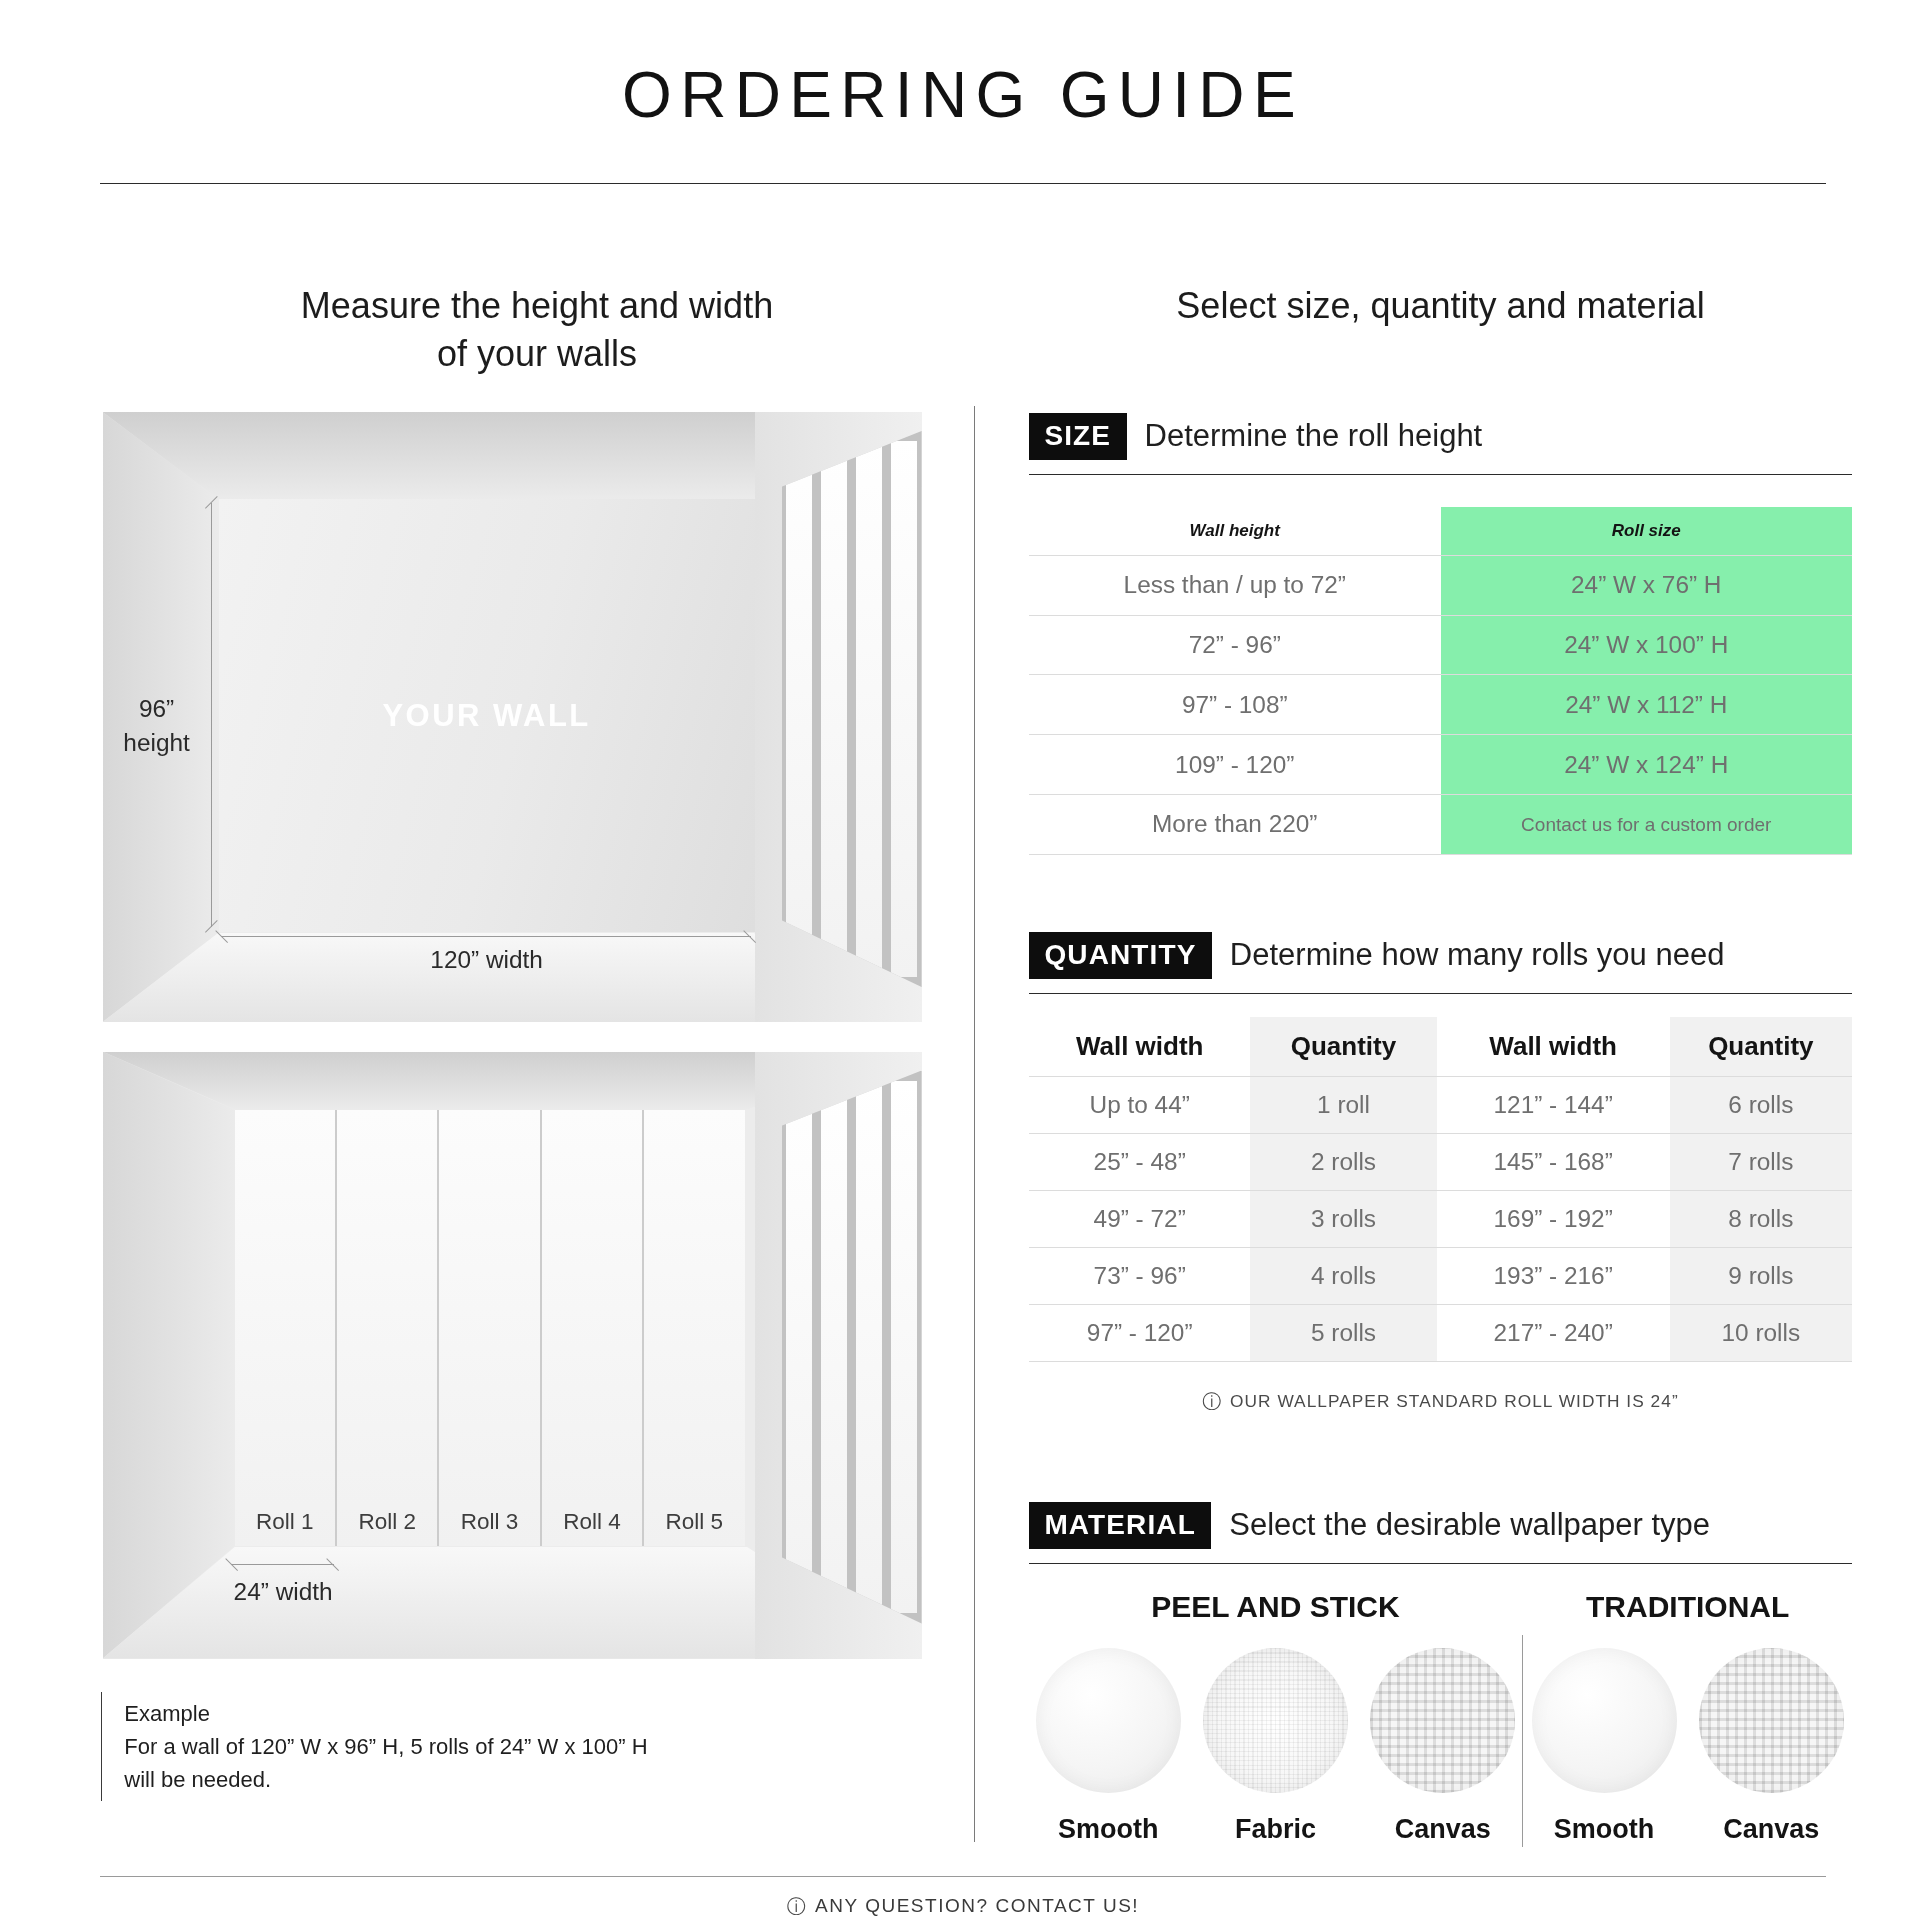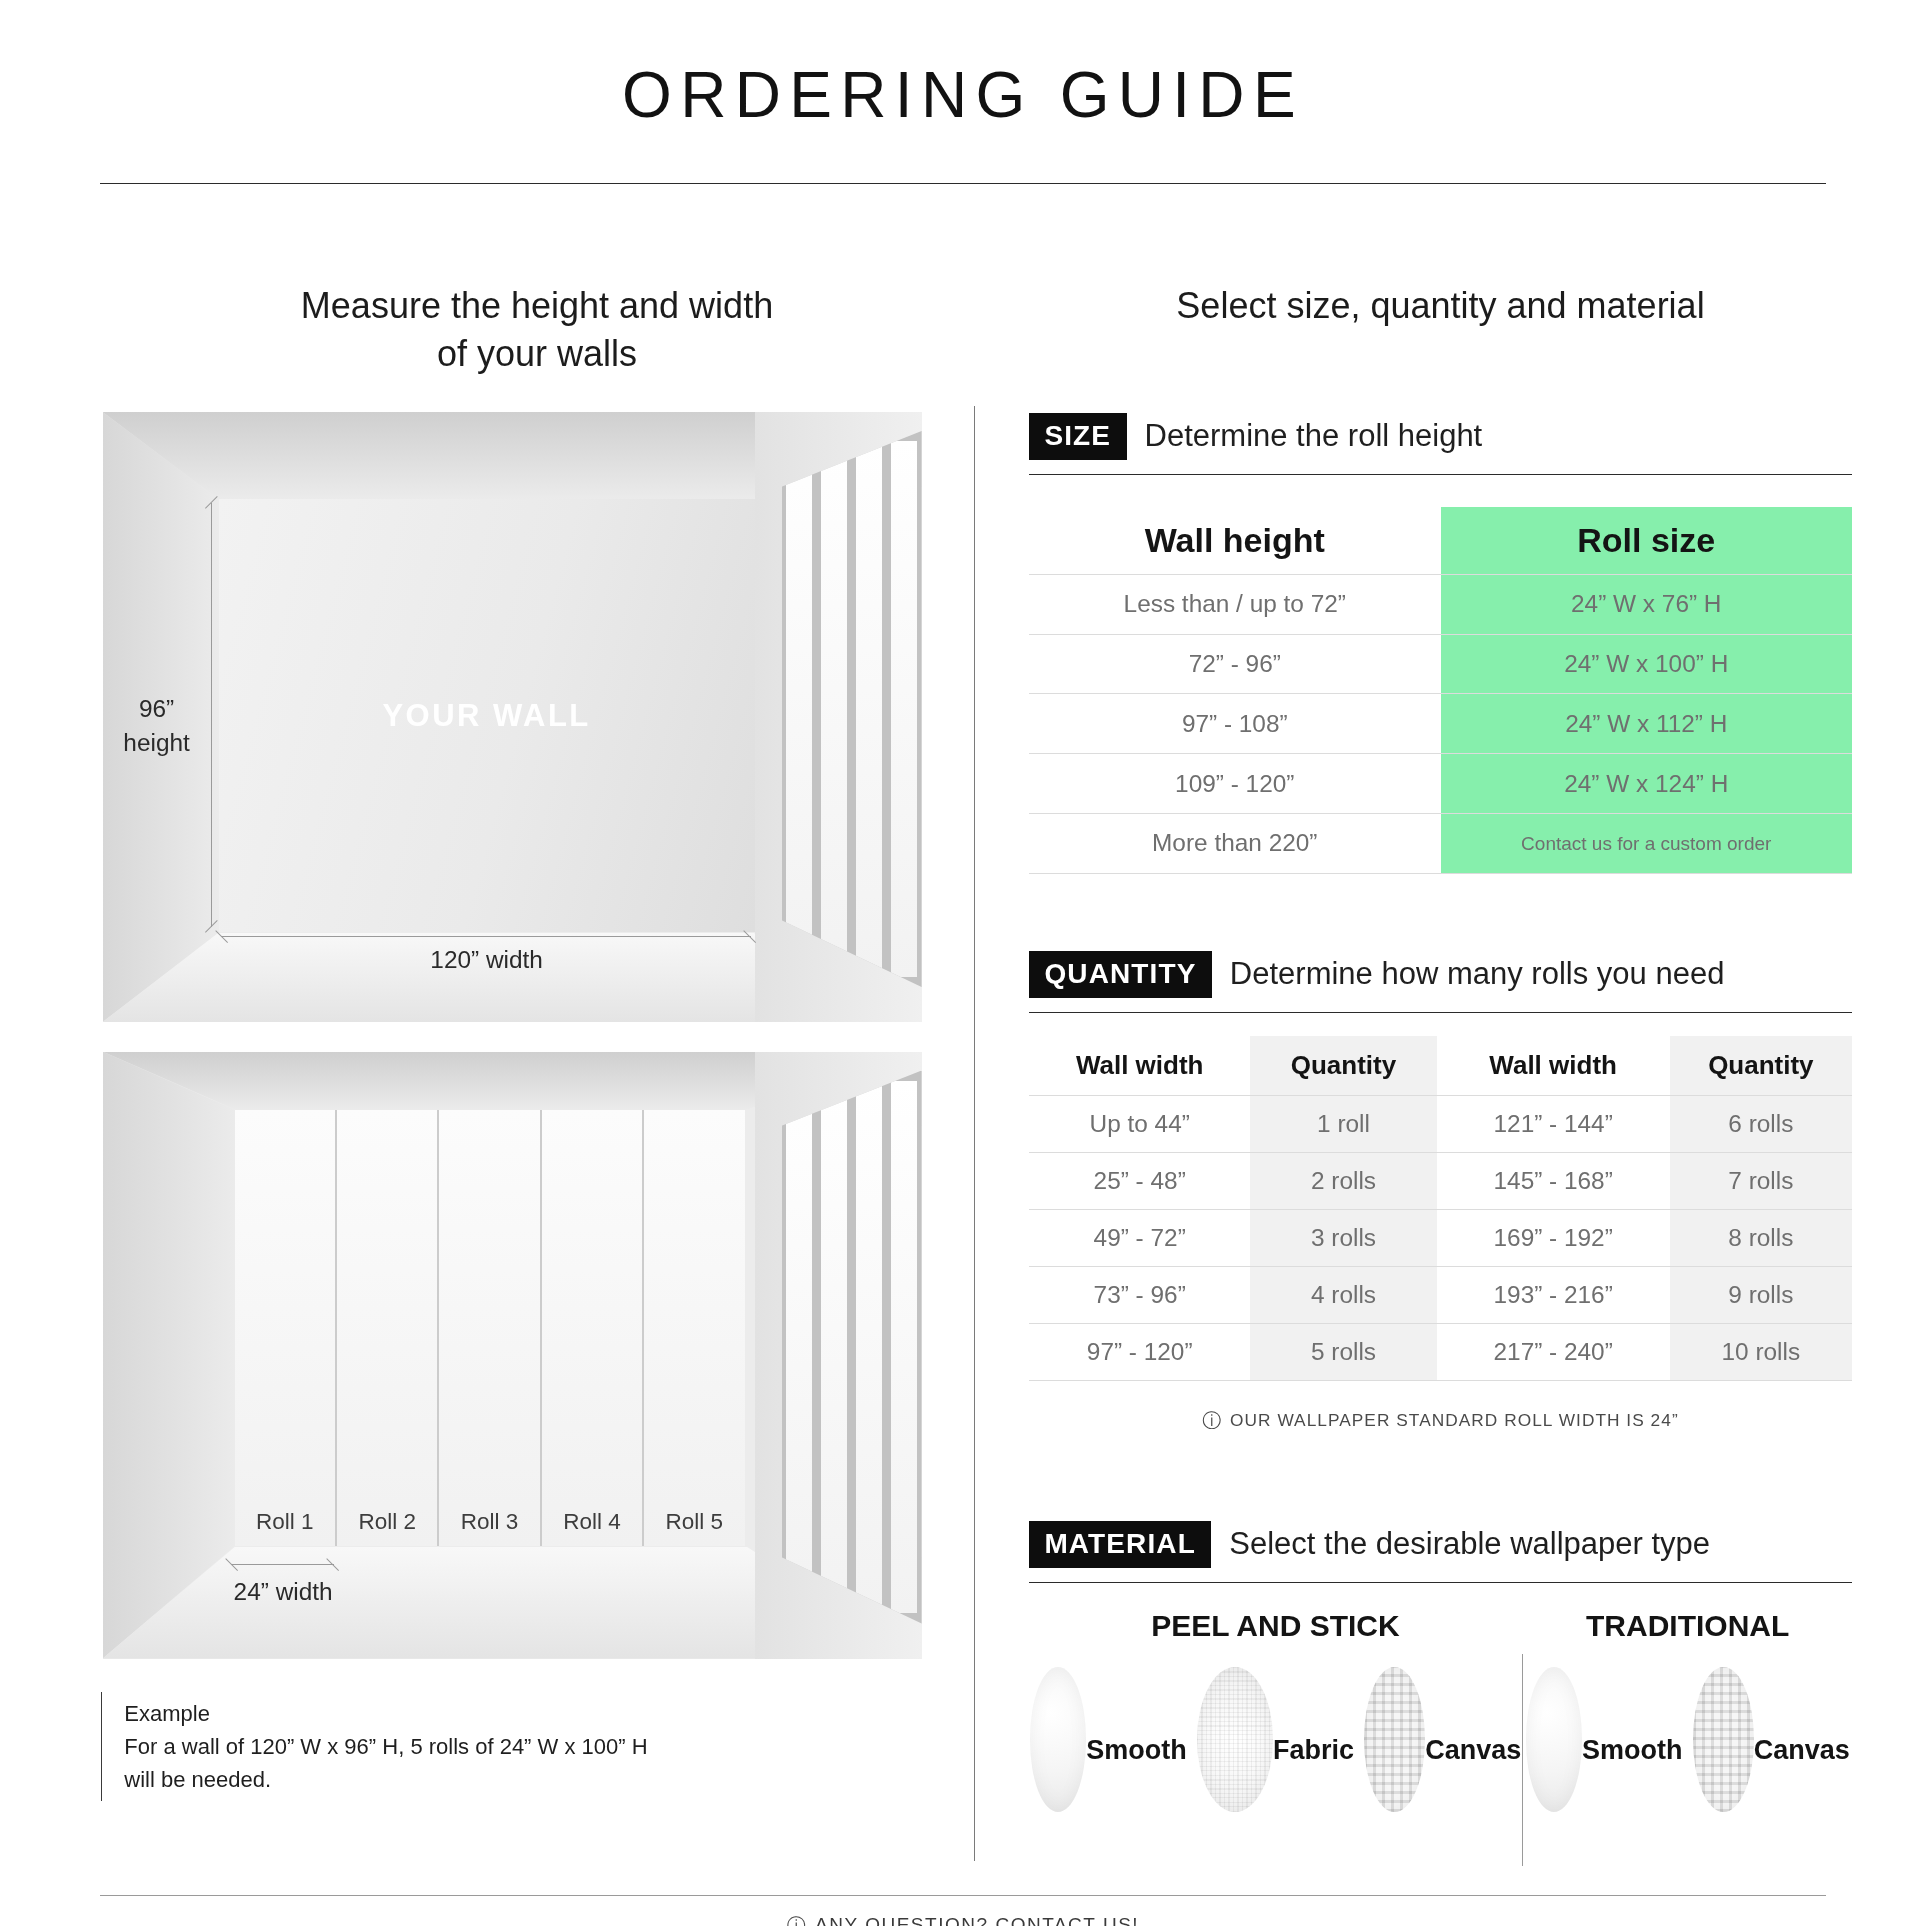--- a/index.html
+++ b/index.html
@@ -67,21 +67,21 @@
   .section.quantity-section{margin-top:77px;}
   .section.material-section{margin-top:87px;}
   .section-header{display:flex;align-items:center;gap:18px;border-bottom:1.9px solid #2b2b2b;padding-bottom:14px;}
   .badge{background:#0d0d0d;color:#ffffff;font-size:28px;font-weight:700;letter-spacing:0.04em;padding:7.7px 15.4px;flex:0 0 auto;}
   .section-sub{font-size:31px;color:#1f1f1f;white-space:nowrap;}
 
   
   .size-table{margin-top:32px;}
   .srow{display:flex;align-items:stretch;border-bottom:1.3px solid #dcdcdc;}
   .scell{flex:1;display:flex;align-items:center;justify-content:center;text-align:center;padding:15.4px 6.4px;font-size:24.4px;color:#6f6f6f;}
-  .srow.header .scell{font-size:34px;color:#141414;font-weight:700;padding:14px 6.4px;}
+  .srow.header .scell{font-size:17px;color:#141414;font-weight:700;padding:14px 6.4px;font-style:italic;}
   .scell.gray{background:#86efac;}
   .scell.small{font-size:19px;line-height:1.35;color:#6f6f6f;padding:9px 6.4px;}
 
   
   .quantity-table{margin-top:22.5px;}
   .qrow{display:flex;align-items:stretch;border-bottom:1.3px solid #dcdcdc;}
   .qcell{display:flex;align-items:center;justify-content:center;text-align:center;padding:14px 5.1px;font-size:24.4px;color:#6f6f6f;}
   .qrow.header .qcell{font-size:26px;color:#141414;font-weight:700;}
   .qc1{width:27%;} .qc2{width:22.5%;} .qc3{width:28.5%;} .qc4{width:22%;}
   .qcell.gray{background:#f1f1f1;}
@@ -89,21 +89,21 @@
   .info-icon{display:inline-block;margin-right:7.7px;font-size:19px;vertical-align:-1.3px;color:#4a4a4a;}
 
   
   .material-groups{display:flex;margin-top:26px;}
   .mgroup{display:flex;flex-direction:column;align-items:center;}
   .mgroup.g-left{flex:3;}
   .mgroup.g-right{flex:2;}
   .mdivider{width:1.3px;background:#9a9a9a;margin-top:45px;height:212px;flex:0 0 auto;}
   .mgroup-name{font-size:30px;font-weight:700;color:#141414;}
   .swatch-row{display:flex;gap:10.3px;margin-top:24.4px;}
-  .swatch-item{display:flex;flex-direction:row;align-items:center;width:157px;}
+  .swatch-item{display:flex;flex-direction:column;align-items:center;width:157px;}
   .swatch{width:145px;height:145px;border-radius:50%;box-shadow:inset 0 0 19px rgba(0,0,0,0.05);}
   .swatch.smooth{background:radial-gradient(circle at 38% 32%,#ffffff 0%,#f5f5f5 55%,#e9e9e9 100%);}
   .swatch.fabric{background:
     repeating-linear-gradient(0deg, rgba(0,0,0,0.05) 0 1.3px, transparent 1.3px 4.5px),
     repeating-linear-gradient(90deg, rgba(0,0,0,0.05) 0 1.3px, transparent 1.3px 4.5px),
     radial-gradient(circle,#ffffff,#f0f0f0);}
   .swatch.canvas{background:
     repeating-linear-gradient(0deg, rgba(0,0,0,0.10) 0 3.2px, transparent 3.2px 9px),
     repeating-linear-gradient(90deg, rgba(0,0,0,0.10) 0 3.2px, transparent 3.2px 9px),
     #f6f6f6;}

